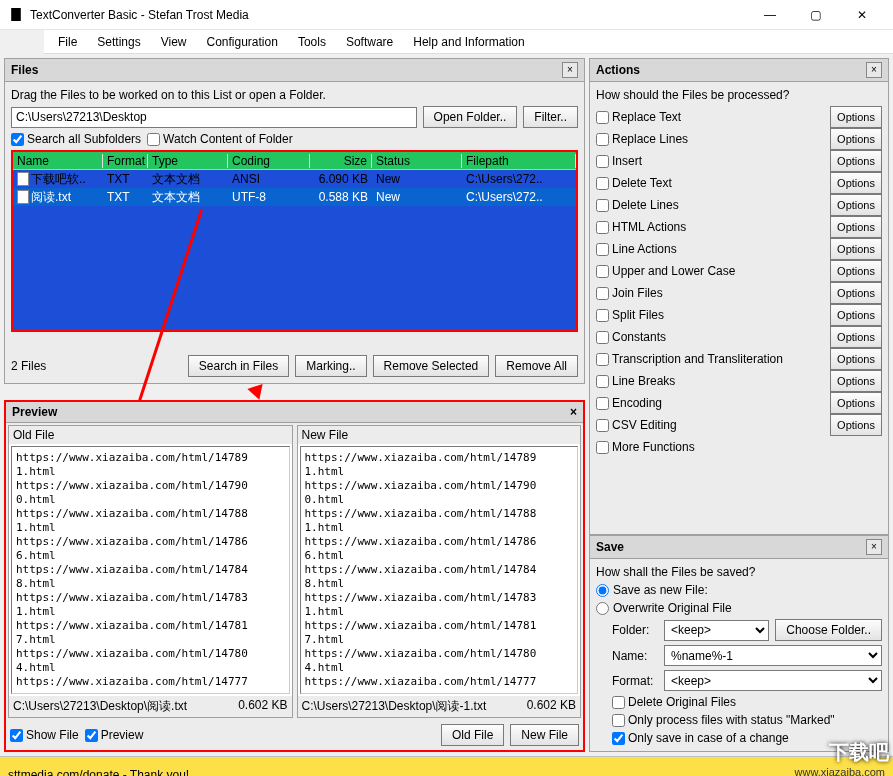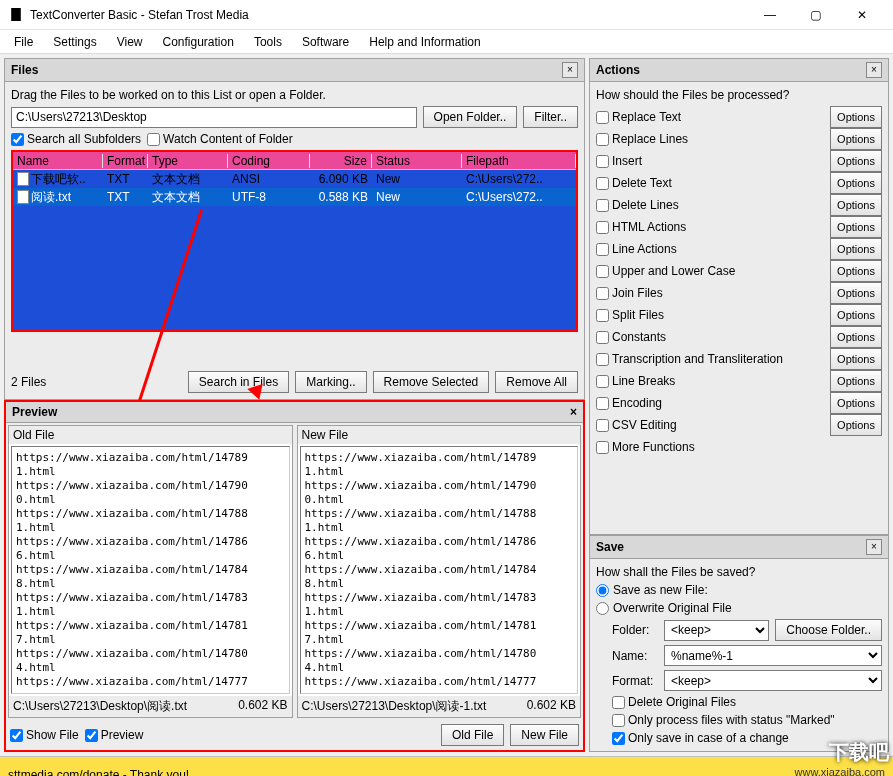--- a/index.html
+++ b/index.html
@@ -3,41 +3,41 @@
 <meta charset="utf-8">
 <style>
 * { box-sizing: border-box; margin: 0; padding: 0; font-family: "Microsoft YaHei", Tahoma, sans-serif; font-size: 12px; }
 body { background: #f0f0f0; width: 893px; height: 776px; overflow: hidden; position: relative; }
 
 .titlebar { display: flex; align-items: center; height: 30px; background: #fff; border-bottom: 1px solid #e5e5e5; padding: 4px 8px; }
 .titlebar-icon { width: 16px; height: 16px; margin-right: 6px; background: #000; clip-path: polygon(20% 10%, 80% 10%, 80% 90%, 20% 90%); }
 .titlebar-title { flex: 1; color: #000; }
 .win-btn { width: 46px; height: 30px; display:flex; align-items:center; justify-content:center; color:#000; }
 
-.menubar { display: flex; gap: 8px; height: 24px; align-items: center; padding: 0 8px; background:#fff; border-bottom:1px solid #dcdcdc; }
+.menubar { display: flex; gap: 8px; height: 24px; align-items: center; padding: 0 8px; background:#fff; border-bottom:1px solid #dcdcdc;margin-left:44px; }
 .menubar span { padding: 2px 6px; }
 
 .main { display: flex; gap: 4px; padding: 4px; height: calc(100% - 30px - 24px - 20px); }
-.col-left { flex: 1; display:flex; flex-direction:column; gap:0; }
+.col-left { flex: 1; display:flex; flex-direction:column; gap:16px; }
 .col-right { width: 300px; display:flex; flex-direction:column; }
 
 .panel { border: 1px solid #a0a0a0; background:#ececec; display:flex; flex-direction:column; }
 .panel-hd { display:flex; align-items:center; background:#d8d8d8; border-bottom:1px solid #a0a0a0; padding:3px 6px; font-weight:bold; }
 .panel-hd .x { margin-left:auto; width:16px; height:16px; border:1px solid #888; background:#e8e8e8; text-align:center; line-height:13px; font-size:10px; font-weight:normal; }
 .panel-body { padding:6px; display:flex; flex-direction:column; gap:4px; }
 
 .row { display:flex; gap:6px; align-items:center; }
 input[type=text] { border:1px solid #7a7a7a; background:#fff; height:21px; padding:0 4px; }
 .btn { border:1px solid #7a7a7a; background:linear-gradient(#fdfdfd,#e3e3e3); height:22px; padding:0 10px; display:inline-flex; align-items:center; justify-content:center; }
 .chk { display:flex; align-items:center; gap:3px; }
 .chk input { width:13px; height:13px; }
 
 .file-table { border:2px solid #ff0000; }
 .ft-head, .ft-row { display:flex; height:18px; align-items:center; }
-.ft-head { background:#ec4899; border-bottom:1px solid #c0c0c0; }
+.ft-head { background:#22c55e; border-bottom:1px solid #c0c0c0; }
 .ft-head > div { border-right:1px solid #e0e0e0; padding:0 4px; }
 .ft-row > div { padding:0 4px; overflow:hidden; white-space:nowrap; text-overflow:ellipsis; }
 .ft-row.sel { background:#0a64d0; color:#fff; }
 .c-name{width:90px;display:flex;align-items:center;gap:2px}
 .c-fmt{width:45px}.c-type{width:80px}.c-code{width:82px}.c-size{width:62px;text-align:right}.c-stat{width:90px}.c-path{flex:1}
 .file-ico{width:12px;height:14px;border:1px solid #888;background:#fff;display:inline-block}
 .ft-body{background:#1d4ed8;height:160px}
 
 .arrow { position:absolute; left:200px; top:210px; pointer-events:none; }
 .arrow-line { width:3px; height:200px; background:#ff0000; transform:rotate(18deg); transform-origin:top; }

